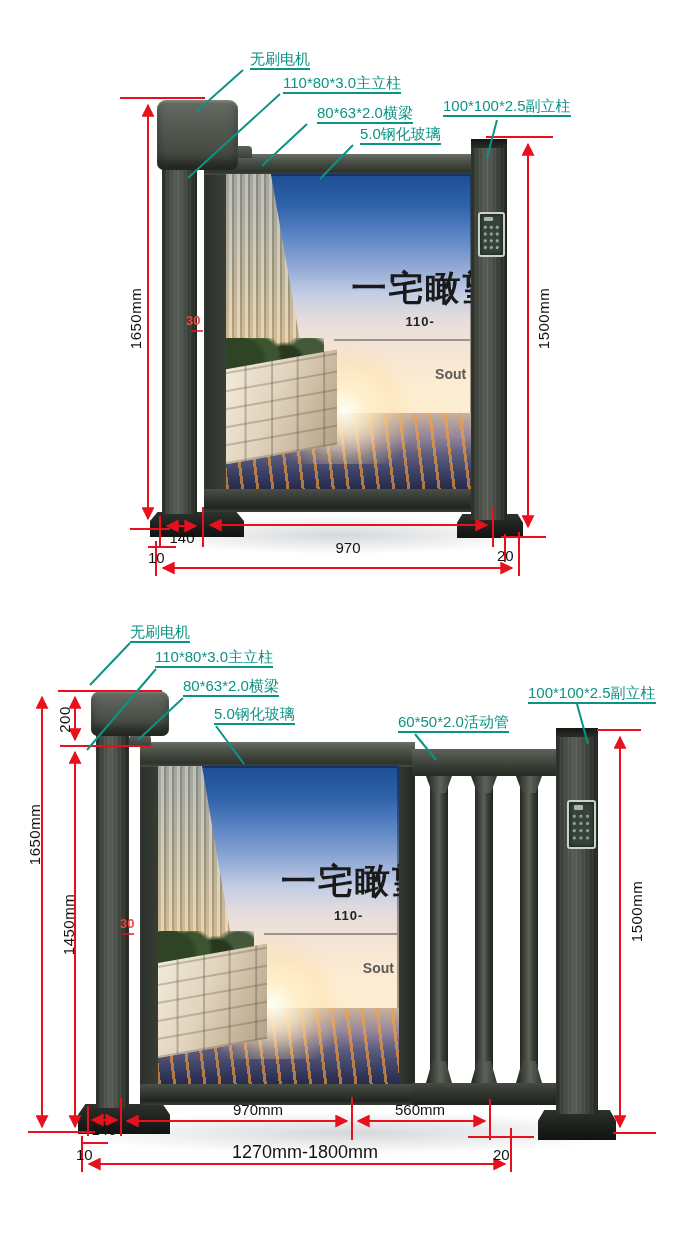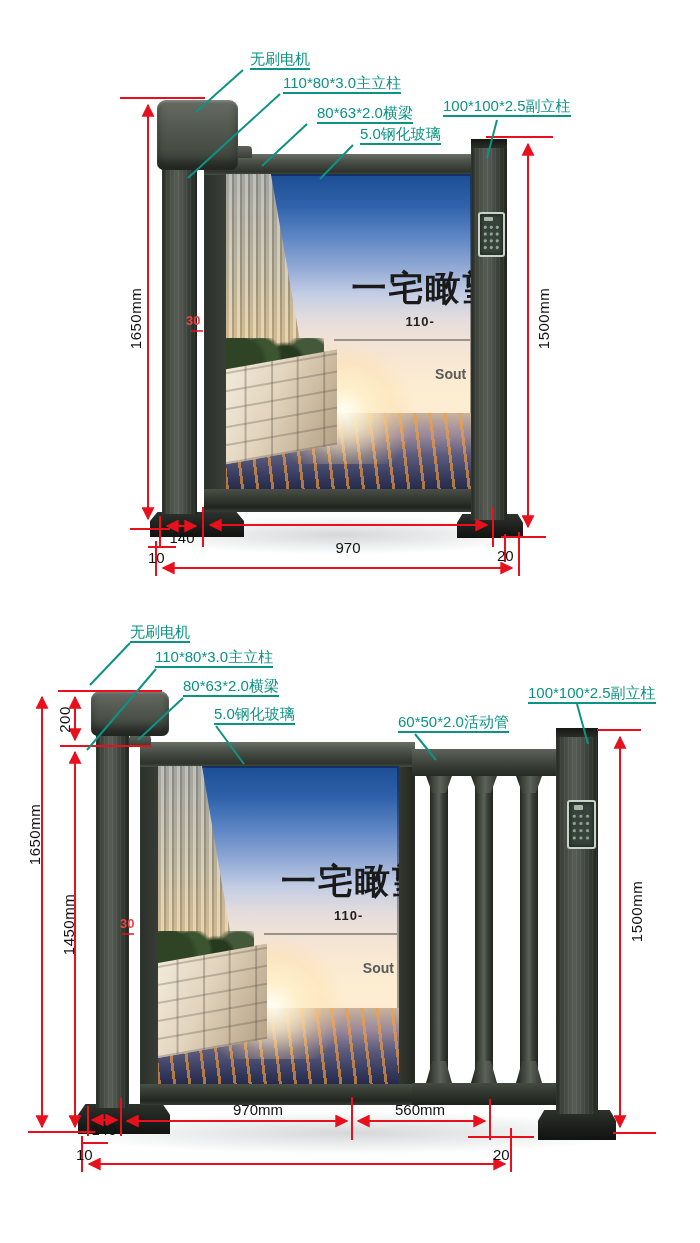--- a/index.html
+++ b/index.html
@@ -251,15 +251,16 @@
 
   <div class="vdim" style="left:34px;top:711px;width:60px;">200</div>
   <div class="vdim" style="left:-16px;top:826px;width:100px;">1650mm</div>
   <div class="vdim" style="left:18px;top:916px;width:100px;">1450mm</div>
   <div class="vdim" style="left:586px;top:903px;width:100px;">1500mm</div>
   <div class="red30" style="left:120px;top:916px;">30</div>
   <div class="dim dim-c" style="left:198px;top:1101px;width:120px;">970mm</div>
   <div class="dim dim-c" style="left:360px;top:1101px;width:120px;">560mm</div>
   <div class="dim dim-c" style="left:74px;top:1121px;width:60px;">140</div>
   <div class="dim" style="left:76px;top:1146px;">10</div>
+  <div class="dim dim-c dim-big" style="left:175px;top:1142px;width:260px;">1270mm-1800mm</div>
   <div class="dim" style="left:493px;top:1146px;">20</div>
 
 </div>
 
 </body></html>

